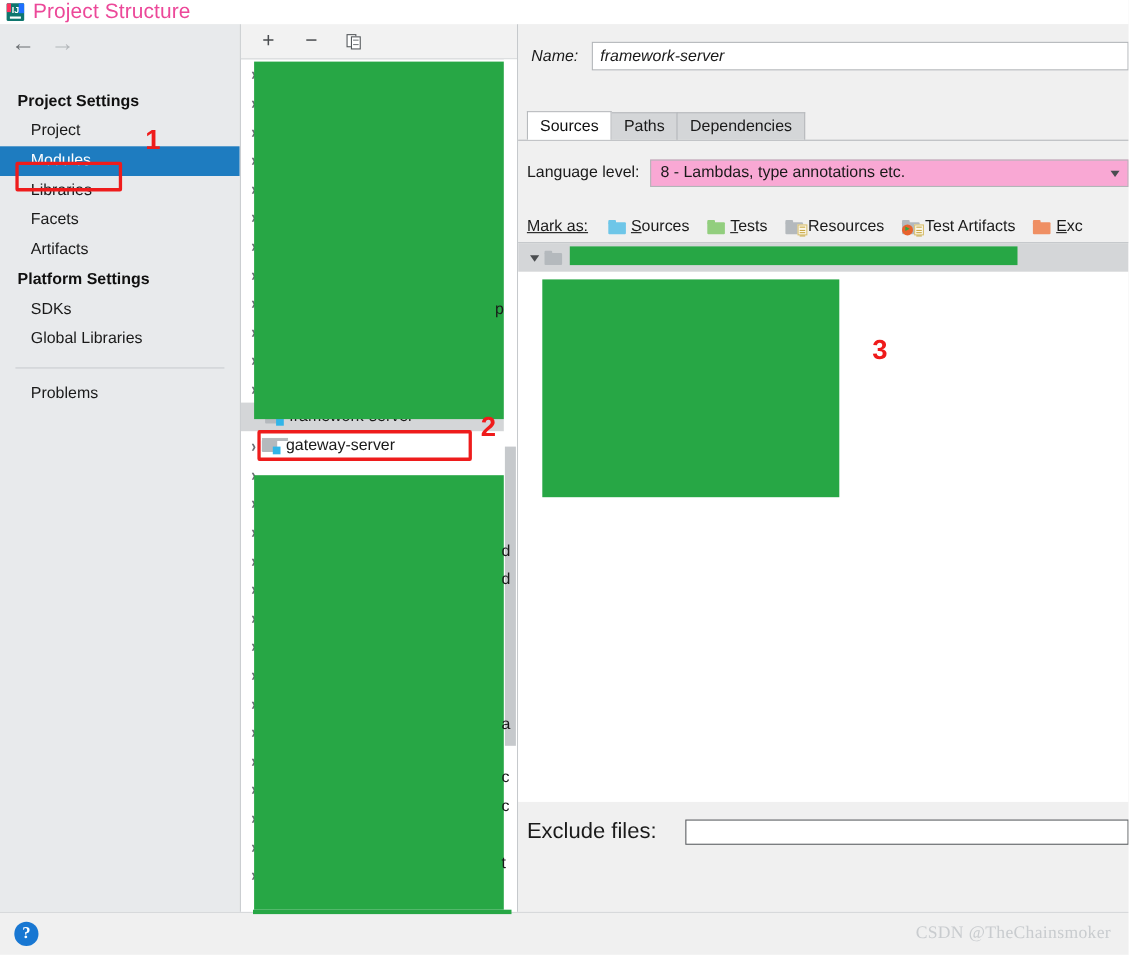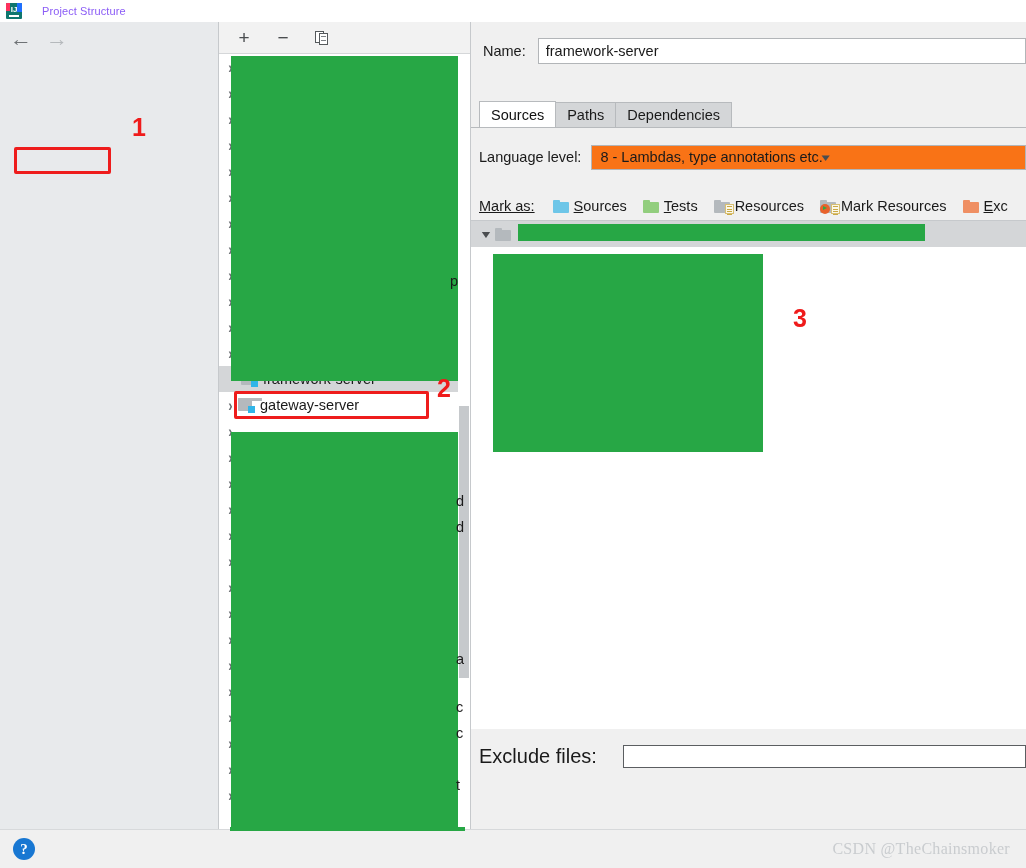--- a/index.html
+++ b/index.html
@@ -70,24 +70,23 @@
     font-family: "Liberation Sans", sans-serif;
   }
   .ij-icon .underbar {
     position: absolute;
     left: 3px; bottom: 2px;
     width: 10px; height: 2px;
     background: #ffffff;
     z-index: 3;
   }
   .title-text {
-    font-size: 11px;
-    color: #8b5cf6;
+    font-size: 19px;
+    color: #ec4899;
     letter-spacing: 0.1px;
-    margin-left: 12px;
   }
 
   
   .sidebar {
     position: absolute;
     left: 0; top: 22px;
     width: 218px;
     height: 807px;
     background: #e8eaec;
     box-sizing: border-box;
@@ -341,20 +340,21 @@
   }
   .name-row {
     position: absolute;
     left: 0; top: 10px;
     right: 0;
     height: 38px;
     display: flex;
     align-items: center;
     padding-left: 12px;
     box-sizing: border-box;
+    font-style: italic;
   }
   .name-label {
     font-size: 14.5px;
     color: #1a1a1a;
     margin-right: 12px;
   }
   .name-input {
     flex: 1 1 auto;
     height: 26px;
     background: #ffffff;
@@ -410,29 +410,29 @@
     padding-left: 8px;
     box-sizing: border-box;
   }
   .lang-label {
     font-size: 14.5px;
     margin-right: 10px;
   }
   .lang-select {
     flex: 1 1 auto;
     height: 25px;
-    background: #f97316;
+    background: #f9a8d4;
     border: 1px solid #b2b5b8;
     box-sizing: border-box;
     display: flex;
     align-items: center;
     padding: 0 8px;
     font-size: 14.5px;
     color: #1a1a1a;
-    justify-content: flex-start;
+    justify-content: space-between;
   }
   .caret {
     color: #4a4d50;
     font-size: 11px;
     transform: scaleX(1.5);
   }
 
   .markas-row {
     position: absolute;
     left: 0; top: 170px;
@@ -662,20 +662,33 @@
     </div>
     <div class="title-text">Project Structure</div>
   </div>
 
   <div class="sidebar">
     <div class="nav-arrows">
       <div class="nav-arrow">←</div>
       <div class="nav-arrow disabled">→</div>
     </div>
 
+    <div class="nav-list">
+      <div class="nav-heading">Project Settings</div>
+      <div class="nav-item">Project</div>
+      <div class="nav-item selected">Modules</div>
+      <div class="nav-item">Libraries</div>
+      <div class="nav-item">Facets</div>
+      <div class="nav-item">Artifacts</div>
+      <div class="nav-heading">Platform Settings</div>
+      <div class="nav-item">SDKs</div>
+      <div class="nav-item">Global Libraries</div>
+      <div class="nav-sep"></div>
+      <div class="nav-item">Problems</div>
+    </div>
 
     <div class="annot-1">1</div>
     <div class="redbox-modules"></div>
   </div>
 
   <div class="tree-panel">
 
     <div class="tree-toolbar">
       <div class="tb-btn">+</div>
       <div class="tb-btn">−</div>
@@ -870,21 +883,21 @@
           <span class="f-tab" style="background:#b4b9bd;"></span>
           <span class="f-body" style="background:#b4b9bd;"></span>
           <span class="res-lines">
               <i></i>
               <i></i>
               <i></i>
               <i></i>
             </span>
           <span class="tr-dot"></span>
         </span>
-        <span>Mark Resources</span>
+        <span>Test Artifacts</span>
       </span>
 
       <span class="mark-btn">
         <span class="folder">
           <span class="f-tab" style="background:#ef8f63;"></span>
           <span class="f-body" style="background:#ef8f63;"></span>
         </span>
         <span><span class="u">E</span>xc</span>
       </span>
     </div>

